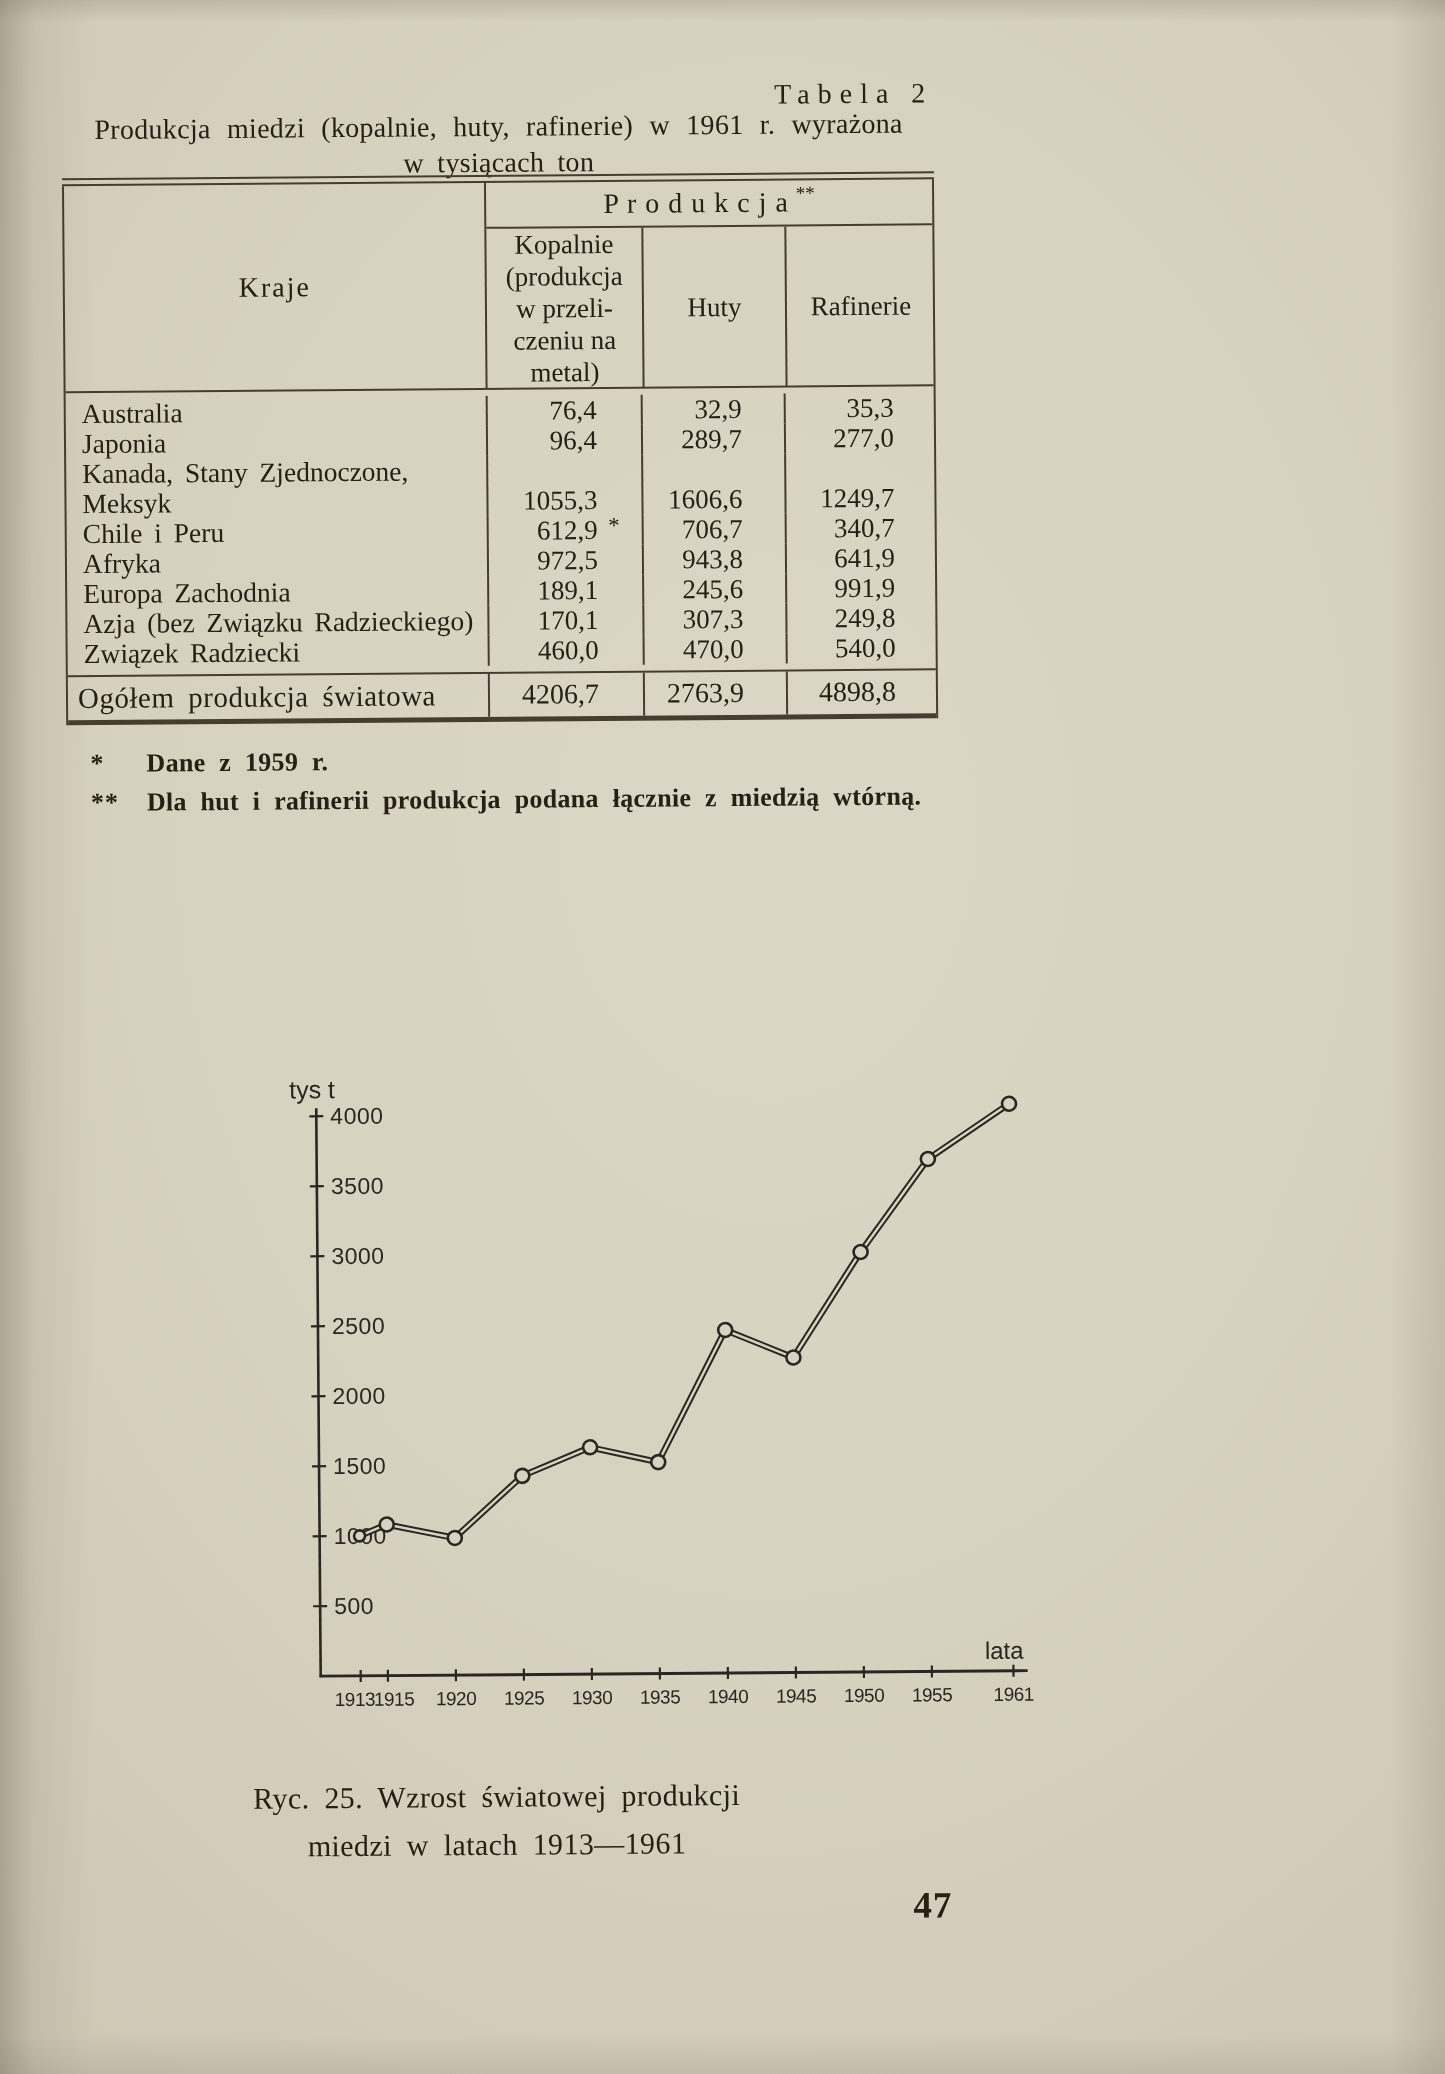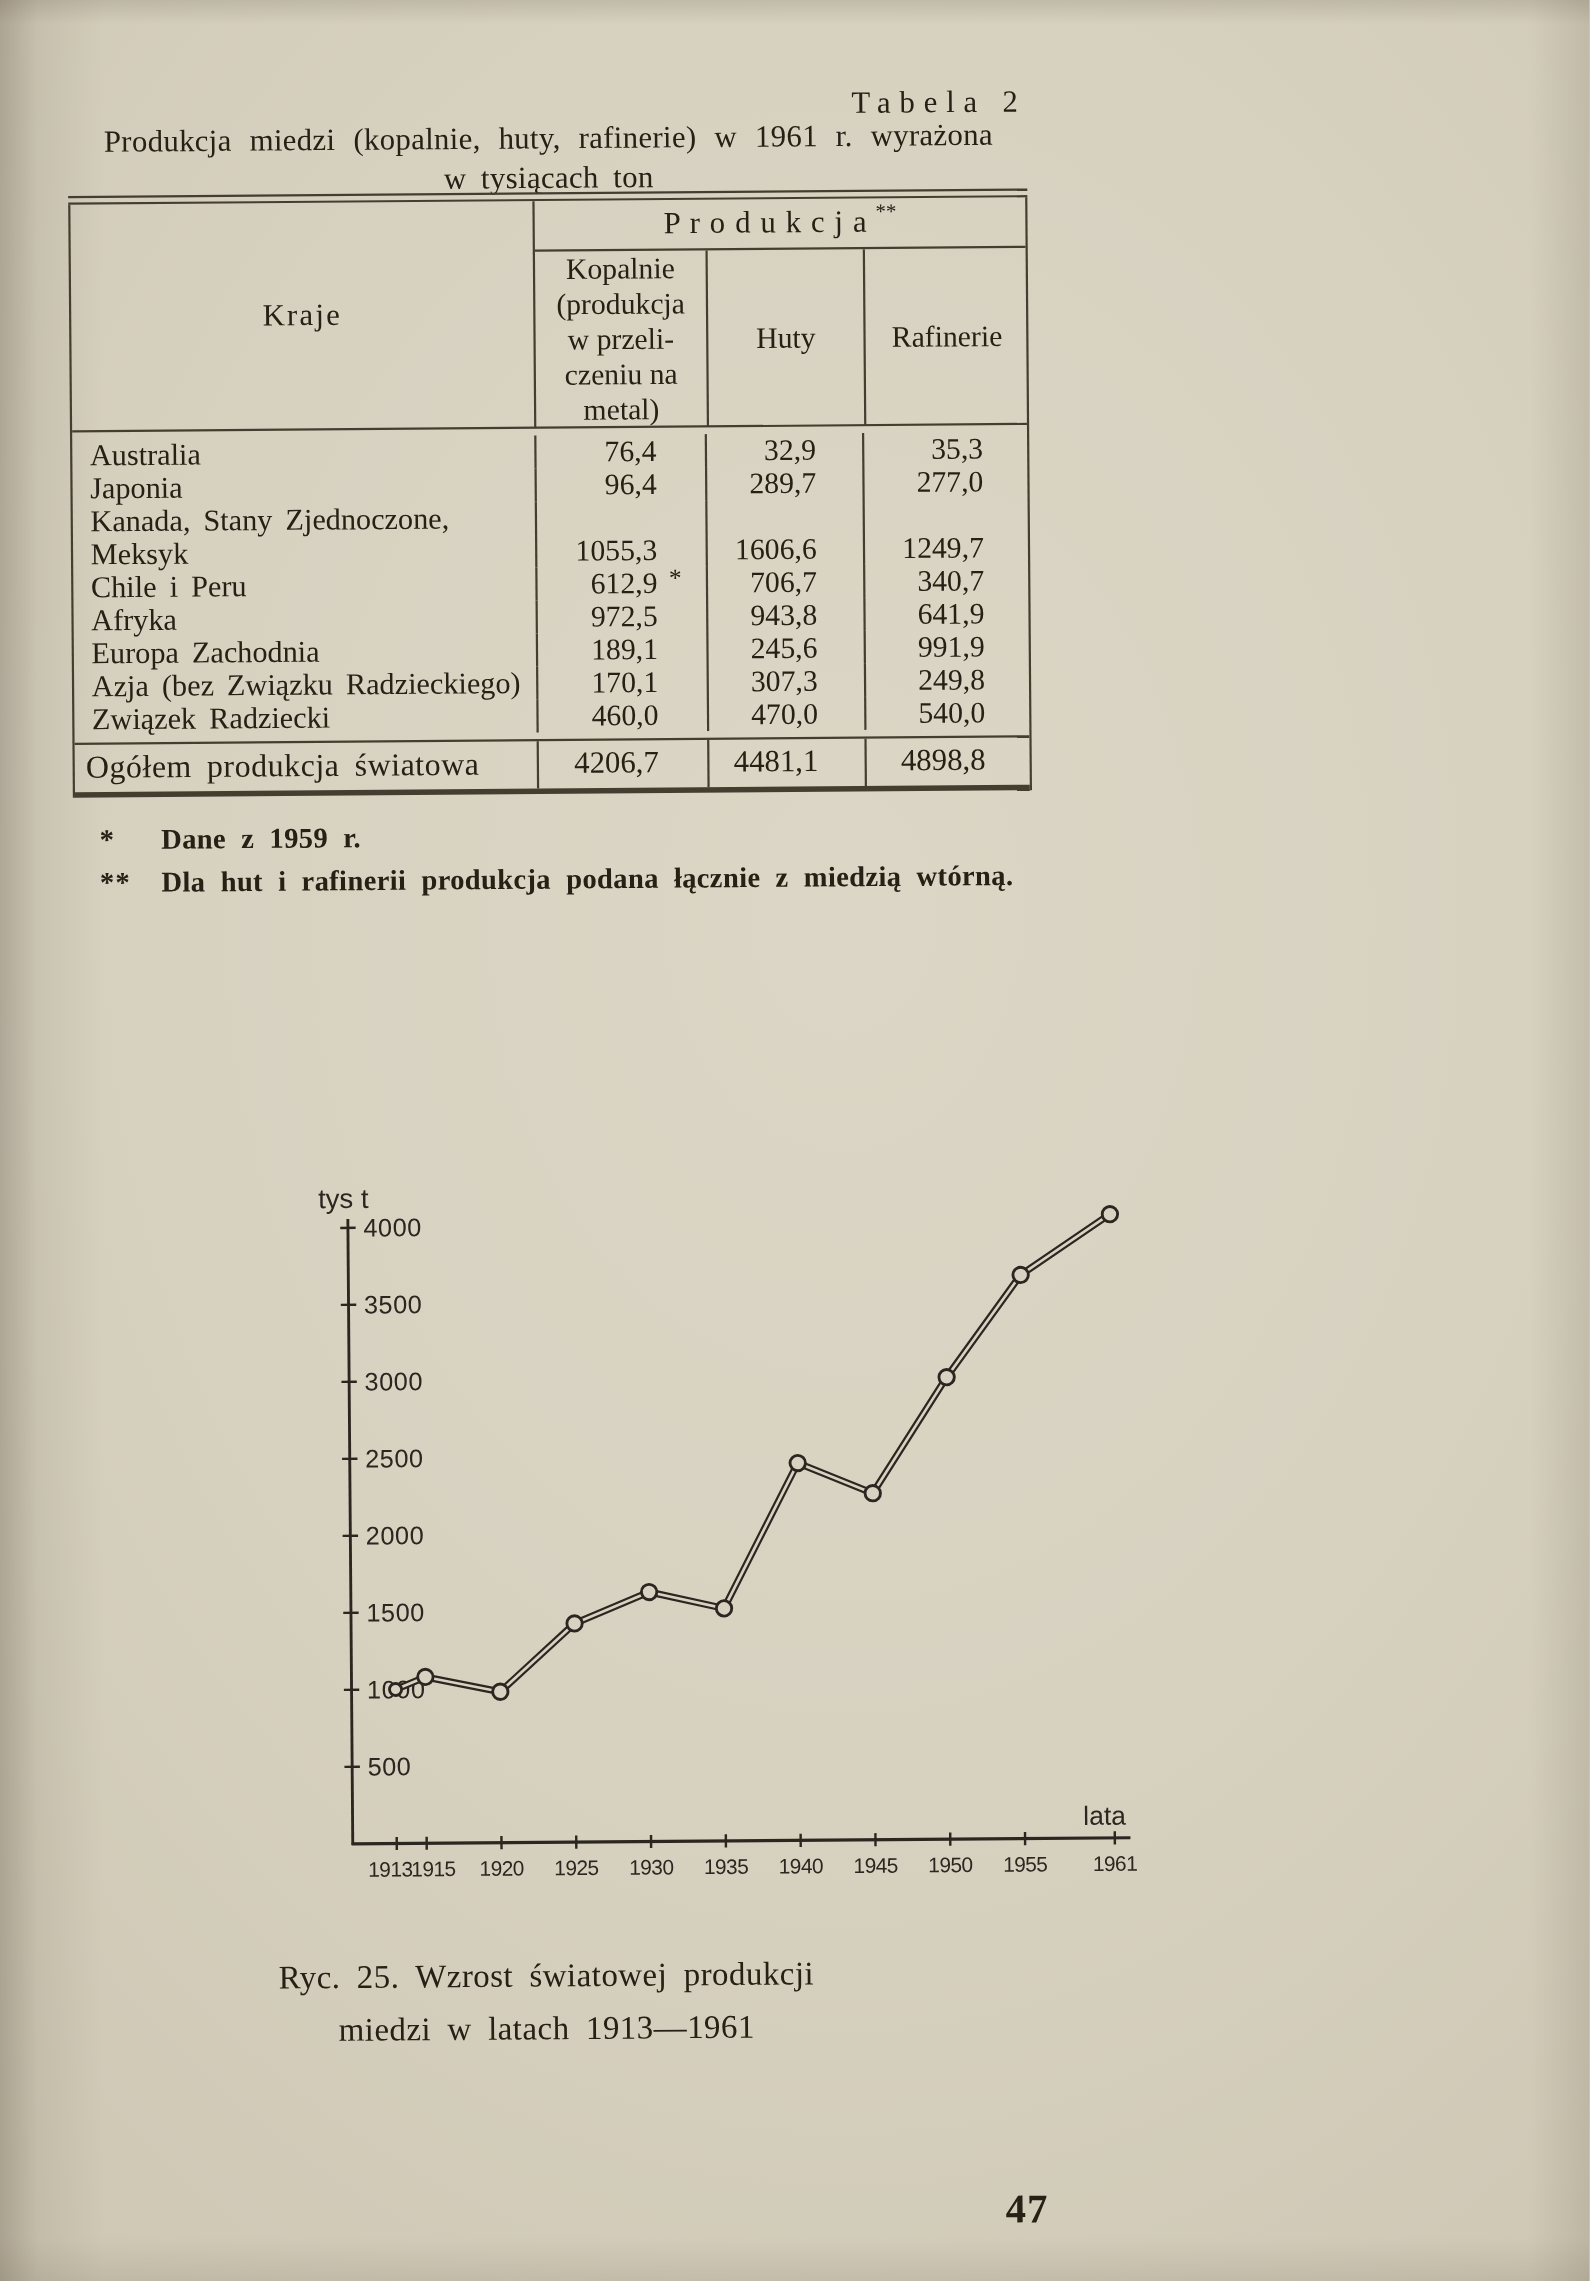--- a/index.html
+++ b/index.html
@@ -68,21 +68,21 @@
     font-size:26px;font-weight:bold;line-height:39px;}
   .fn-marker{letter-spacing:1px;}
   .fn-text{word-spacing:7px;letter-spacing:.3px;}
 
   .chart{position:absolute;left:160px;top:1050px;width:920px;height:660px;
     font-family:"Liberation Sans","DejaVu Sans",sans-serif;}
 
   .caption{position:absolute;left:180px;top:1772px;width:620px;text-align:center;
     font-size:30px;line-height:48px;word-spacing:7px;letter-spacing:.4px;}
 
-  .pageno{position:absolute;left:906px;top:1990px;font-size:37px;font-weight:bold;letter-spacing:1px;}
+  .pageno{position:absolute;left:906px;top:1886px;font-size:37px;font-weight:bold;letter-spacing:1px;}
 </style>
 </head>
 <body>
 
 <div class="paper"></div>
 
 <div class="tilt">
 
   <div class="tabela-label">Tabela 2</div>
   <div class="title t1">Produkcja miedzi (kopalnie, huty, rafinerie) w 1961 r. wyrażona</div>
@@ -227,21 +227,21 @@
             </div>
           </div>
         </div>
 
       <div class="trow total">
         <div class="lbl">Ogółem produkcja światowa</div>
         <div class="num c2">
             <span class="v">4206,7</span>
           </div>
         <div class="num c3">
-            <span class="v">4481,1</span>
+            <span class="v">2763,9</span>
           </div>
         <div class="num c4">
             <span class="v">4898,8</span>
           </div>
       </div>
     </div>
   </div>
 
   <div class="footnotes">
     <span class="fn-marker">*</span>

